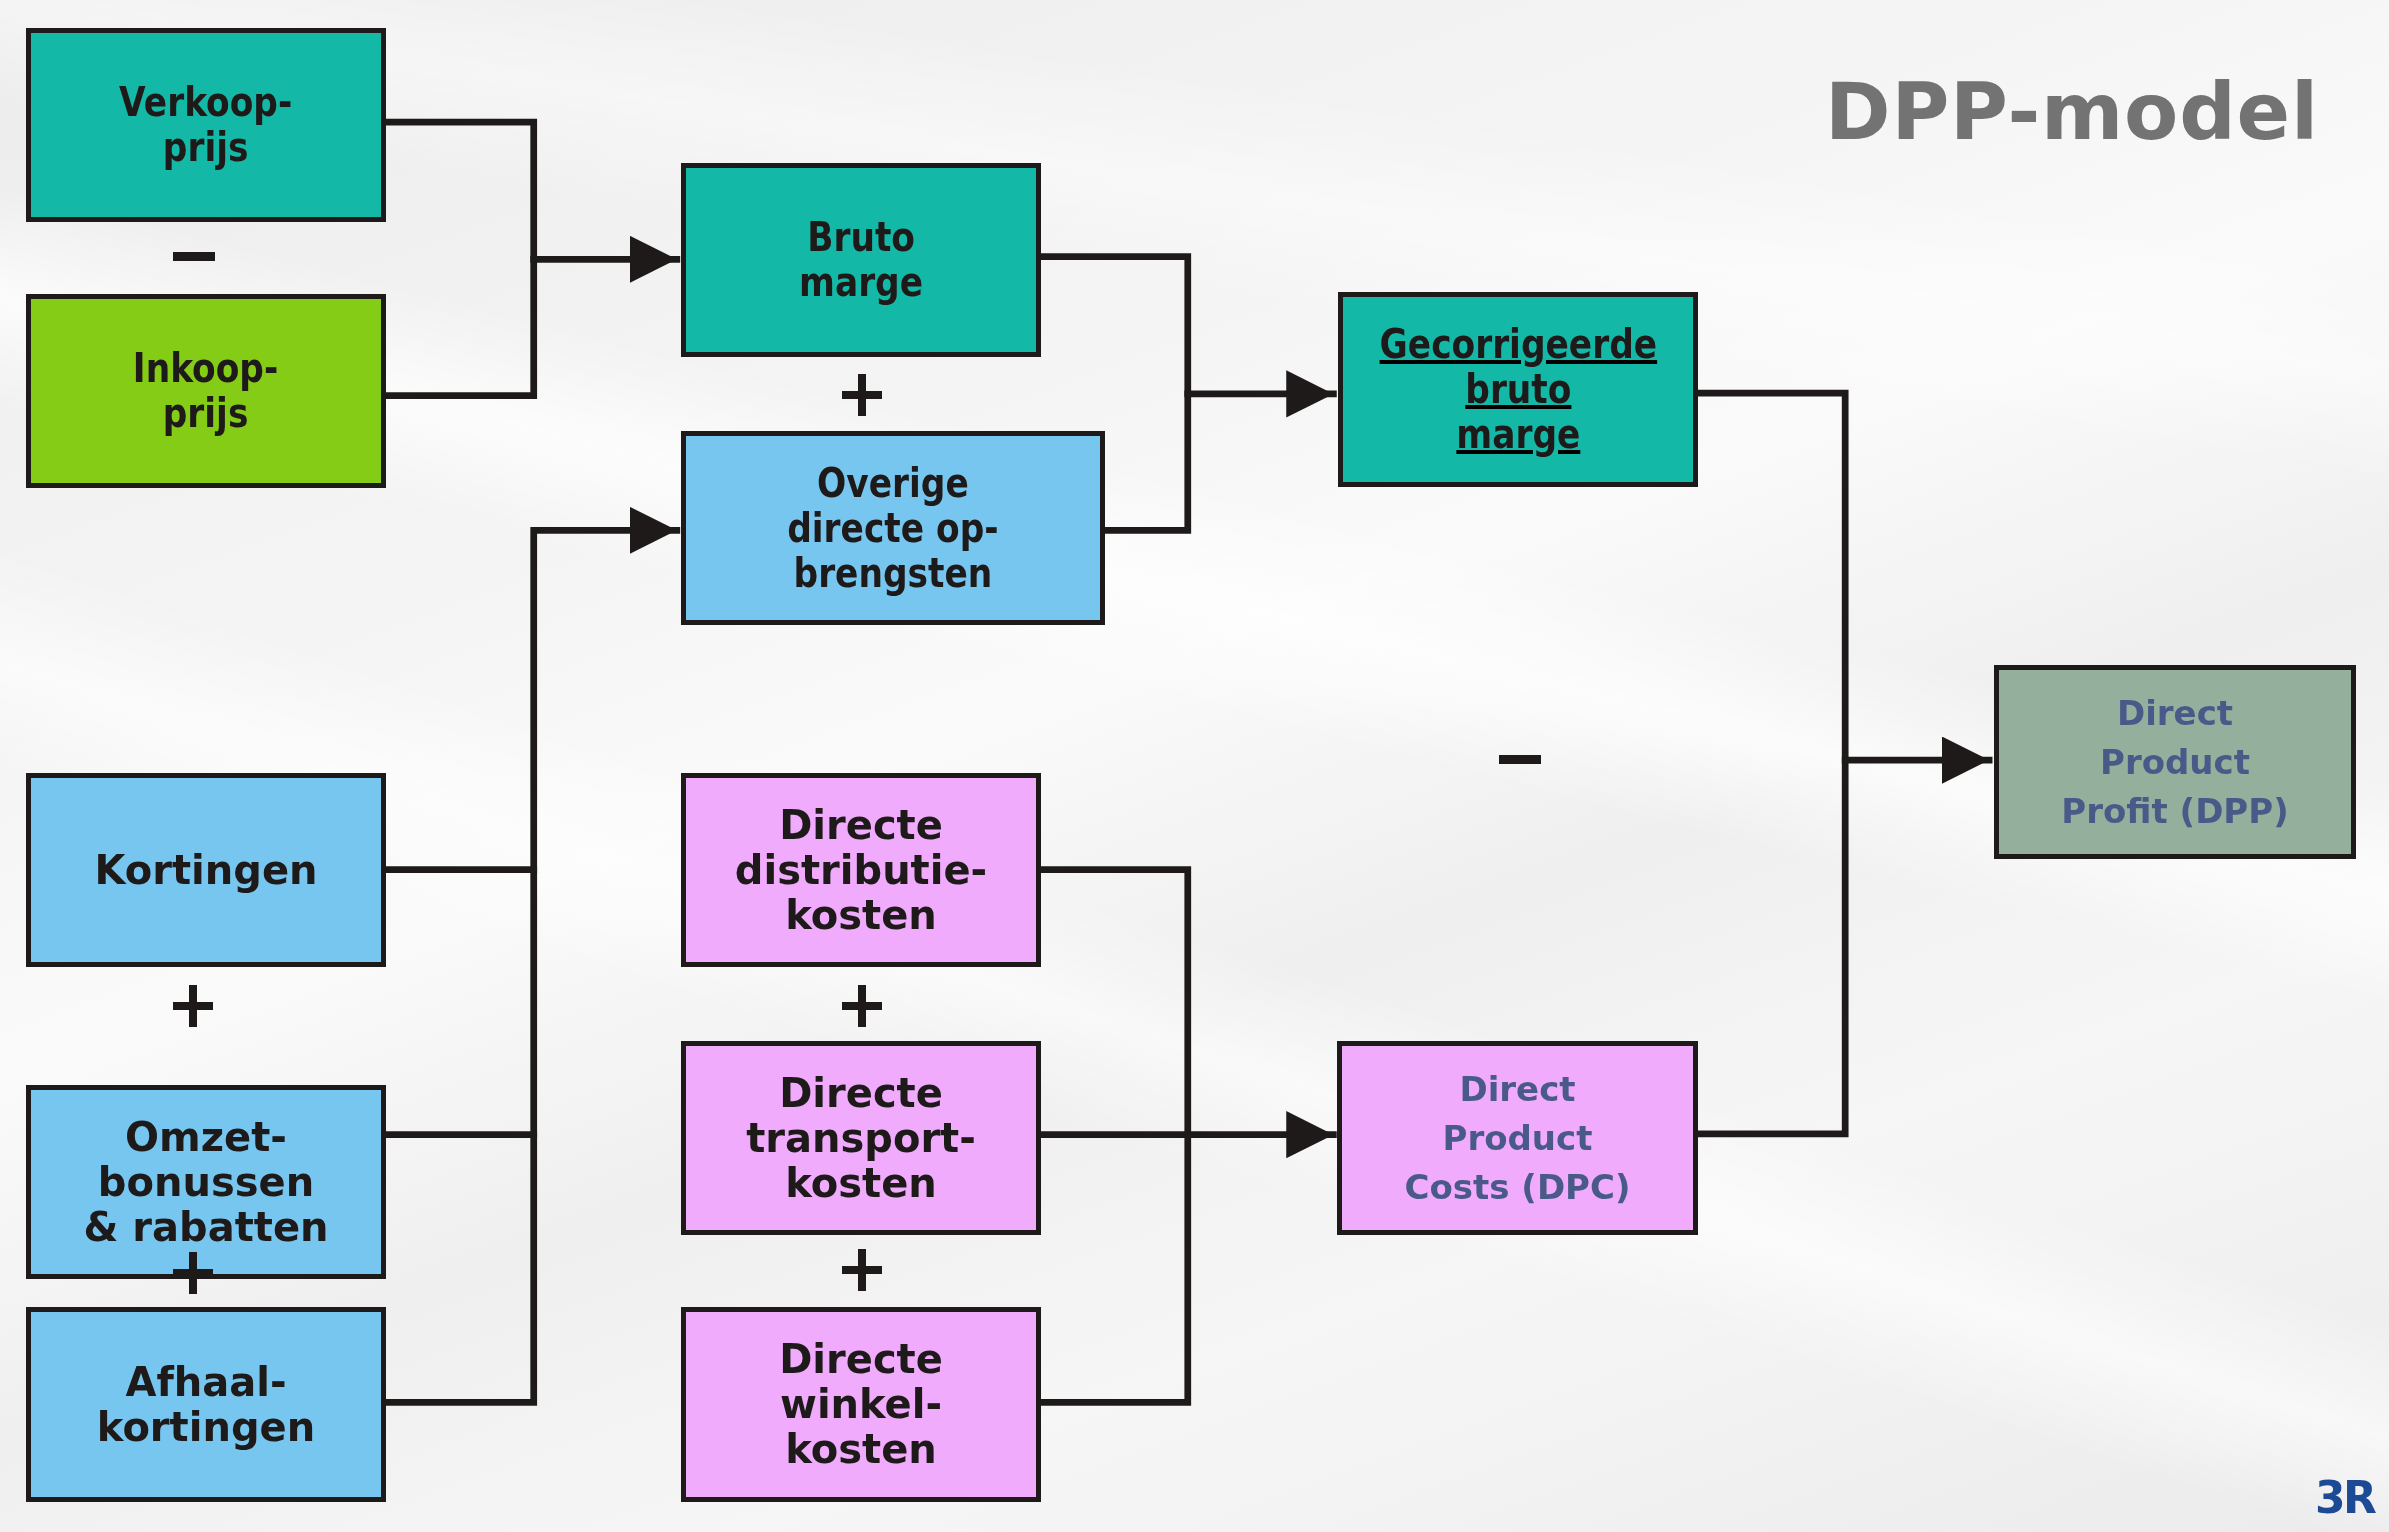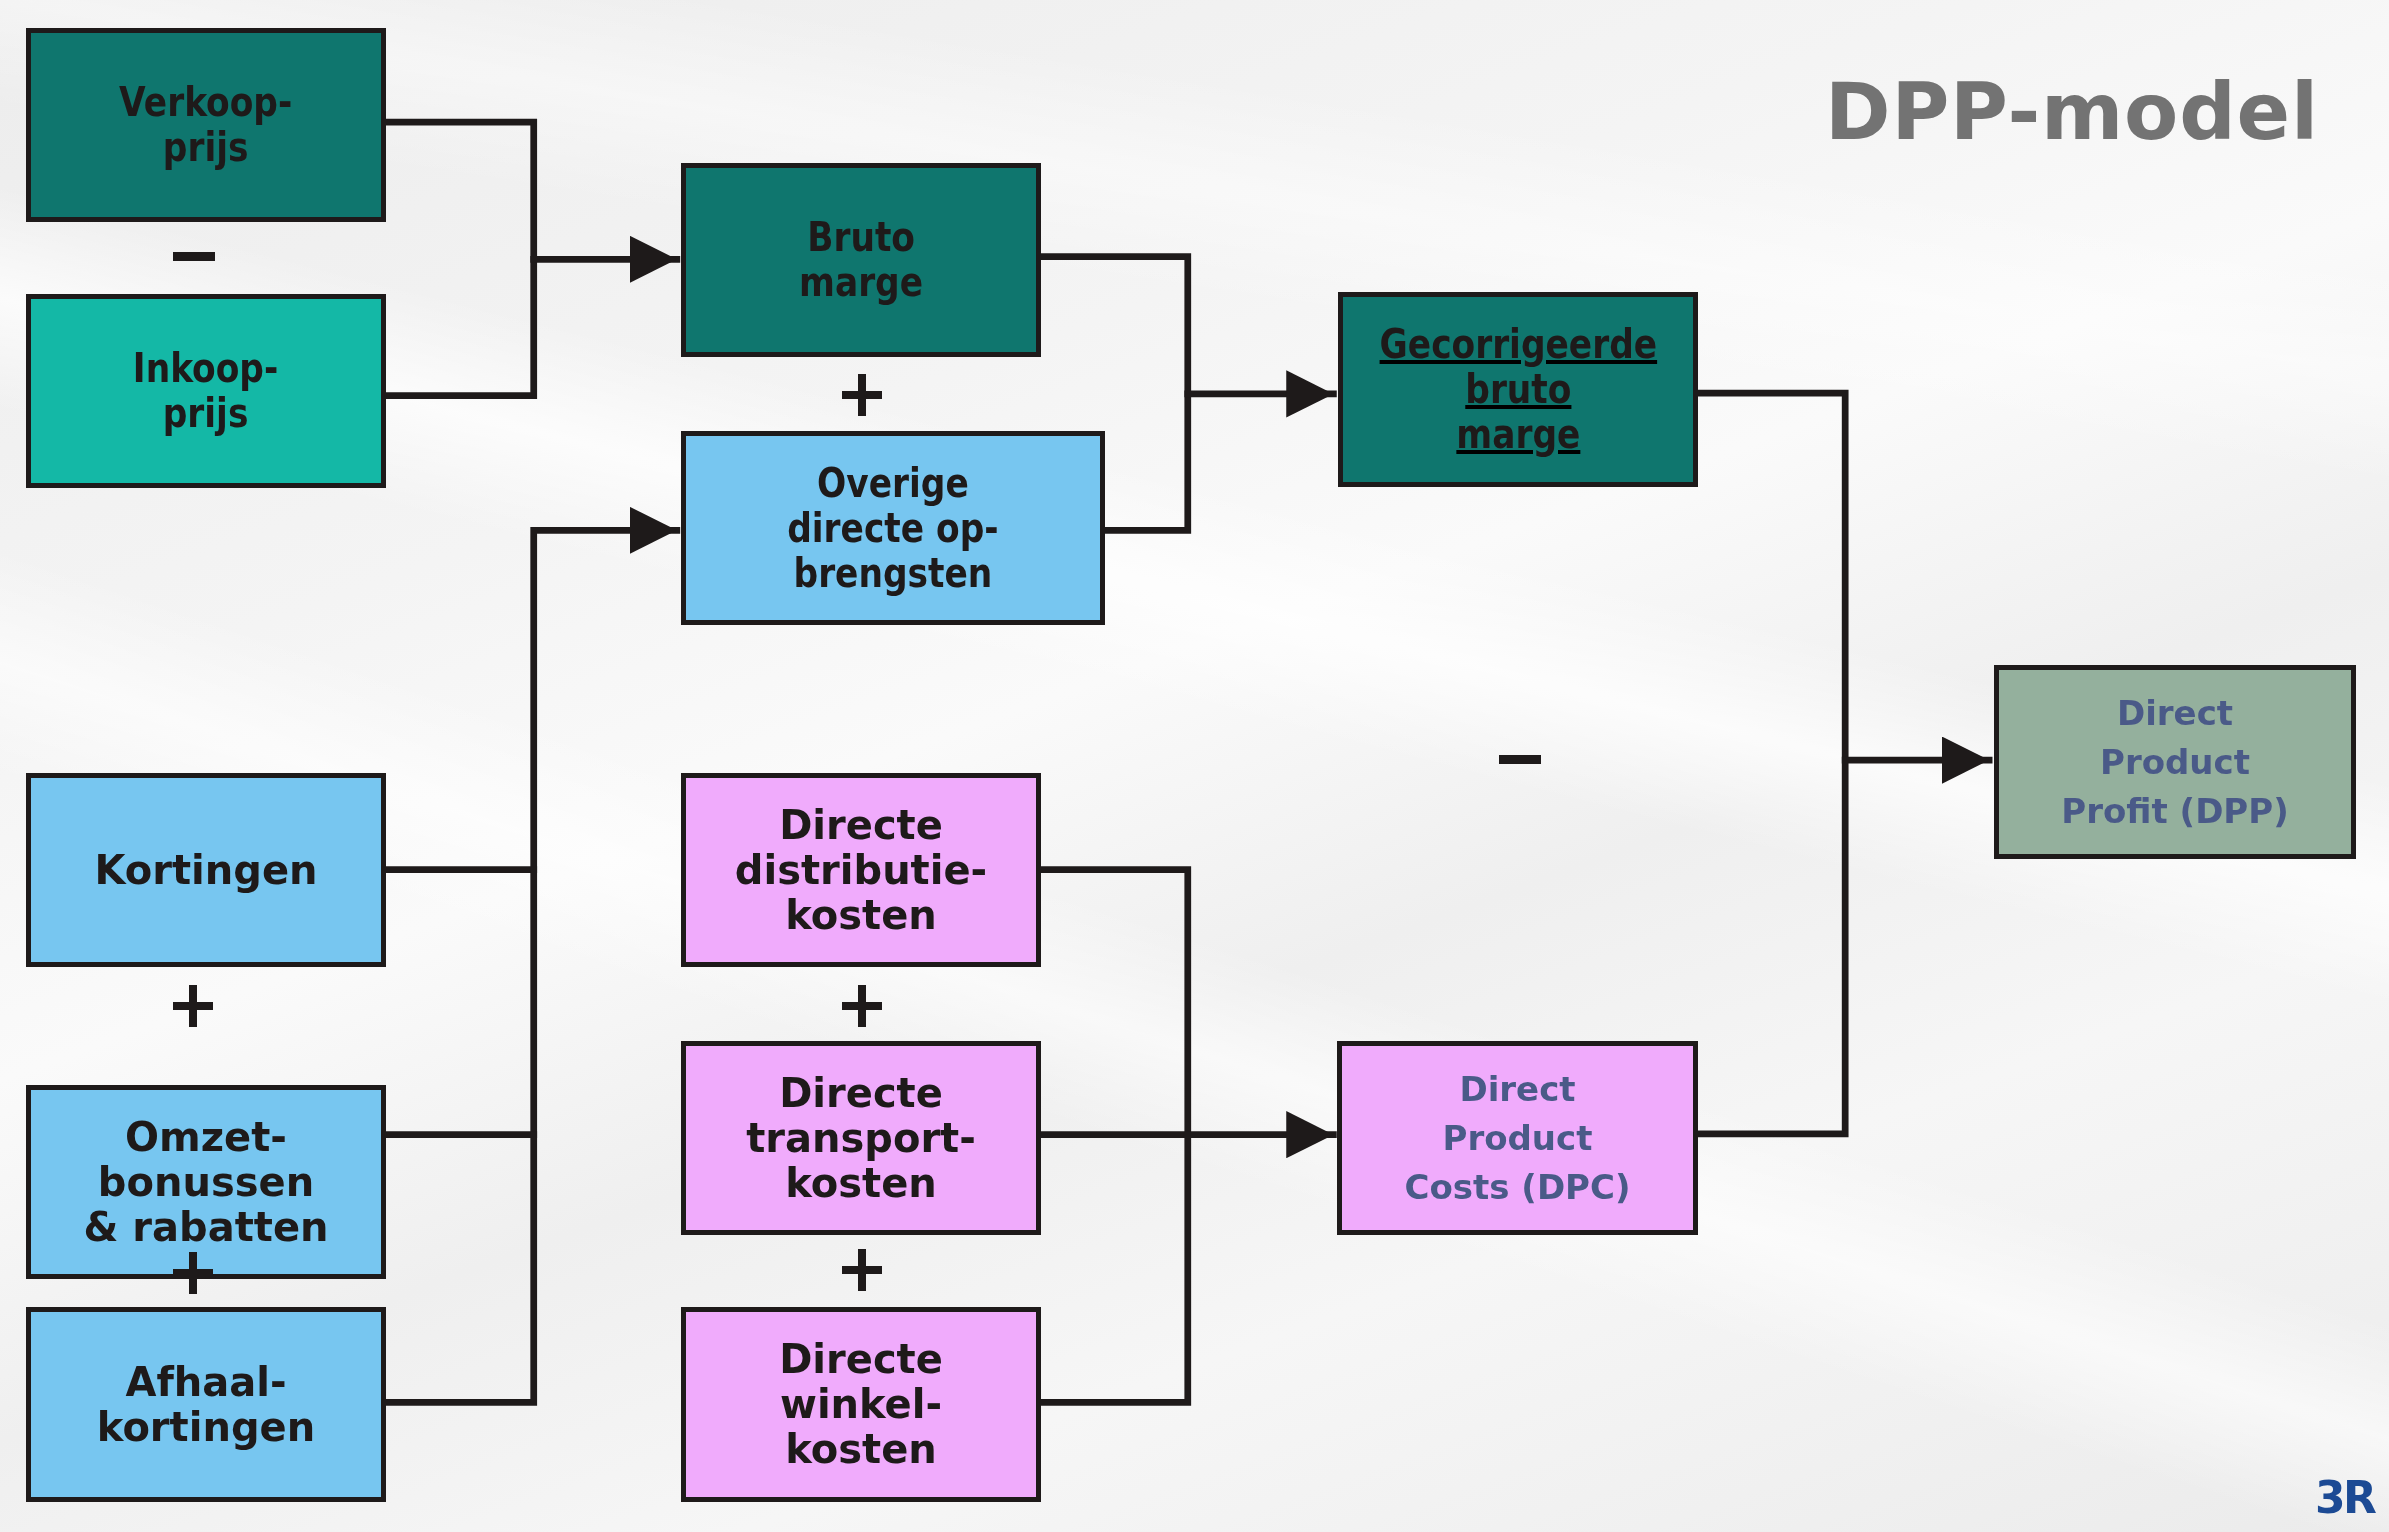--- a/index.html
+++ b/index.html
@@ -31,22 +31,22 @@
     font-family: "DejaVu Sans", sans-serif;
     font-weight: bold;
     font-size: 40px;
     line-height: 45px;
     color: #1e1a1a;
     white-space: pre-line;
   }
   .box .label.condensed { transform: scaleX(0.86); }
   .box .label.result { color: #4a5a88; font-size: 34px; line-height: 49px; }
 
-  .green  { background: #0f766e; align-items: center; }
-  .yellow { background: #14b8a6; }
+  .green  { background: #14b8a6; align-items: center; }
+  .yellow { background: #84cc16; }
   .blue   { background: #77c6f0; }
   .orange { background: #f0abfc; }
   .sage   { background: #94b09d; }
 
   .op {
     position: absolute;
     font-family: "DejaVu Sans", sans-serif;
     font-weight: bold;
     color: #1e1a1a;
   }

